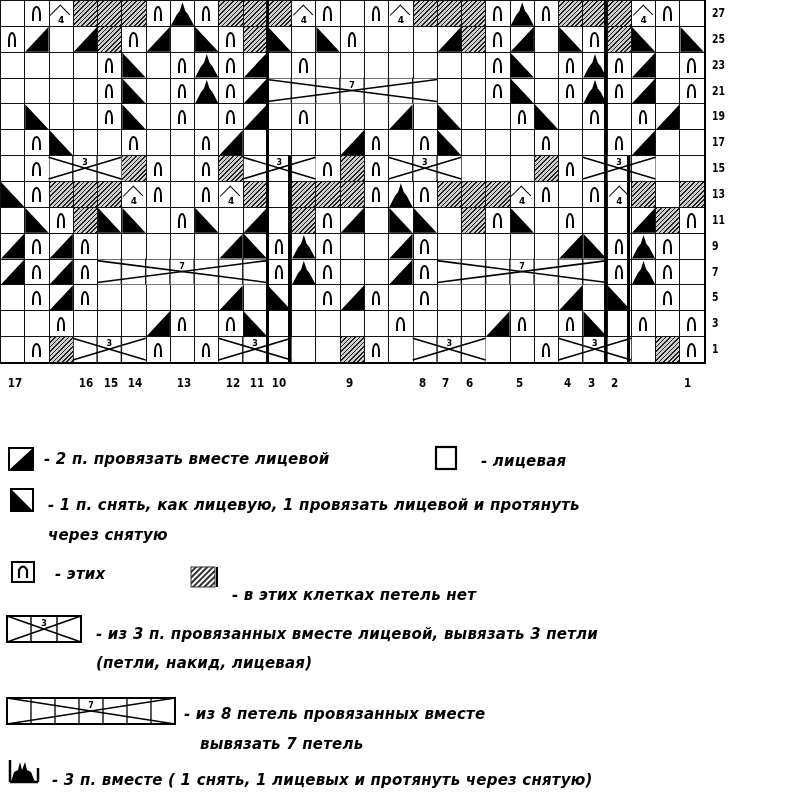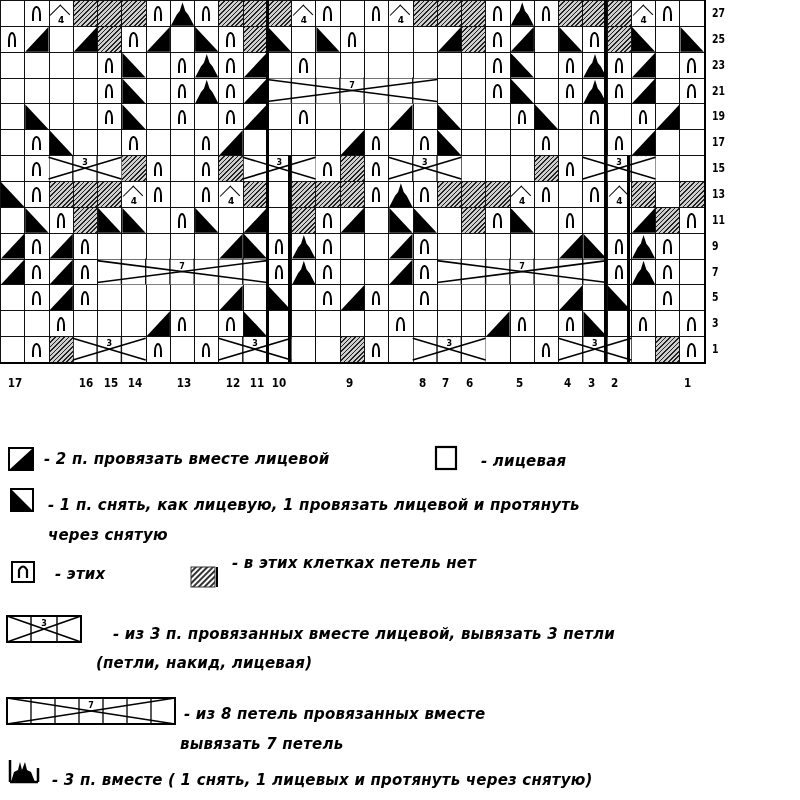--- a/index.html
+++ b/index.html
@@ -604,49 +604,49 @@
 
   <svg class="sym" style="left:190px;top:566px" width="30" height="22" viewBox="0 0 30 22">
     <defs>
         <pattern id="hatch" width="4" height="4" patternUnits="userSpaceOnUse" patternTransform="rotate(45)">
           <rect width="2" height="4" fill="#333"></rect>
         </pattern>
       </defs>
     <rect x="1" y="1" width="24" height="20" fill="url(#hatch)" stroke="#333" stroke-width="1"></rect>
     <line x1="27" y1="1" x2="27" y2="21" stroke="#000" stroke-width="2"></line>
   </svg>
-  <div class="legend-item" style="left:232px;top:554px">- в этих клетках петель нет</div>
+  <div class="legend-item" style="left:232px;top:586px">- в этих клетках петель нет</div>
 
   <svg class="sym" style="left:6px;top:615px" width="76" height="28" viewBox="0 0 76 28">
     <rect x="1" y="1" width="74" height="26" fill="#fff" stroke="#000" stroke-width="2"></rect>
     <line x1="25" y1="1" x2="25" y2="27" stroke="#000" stroke-width="1.4"></line>
     <line x1="51" y1="1" x2="51" y2="27" stroke="#000" stroke-width="1.4"></line>
     <line x1="1" y1="1" x2="75" y2="27" stroke="#000" stroke-width="1.6"></line>
     <line x1="1" y1="27" x2="75" y2="1" stroke="#000" stroke-width="1.6"></line>
     <text x="38" y="11" font-size="8" text-anchor="middle" font-weight="bold">3</text>
   </svg>
-  <div class="legend-item" style="left:113px;top:625px">- из 3 п. провязанных вместе лицевой, вывязать 3 петли</div>
+  <div class="legend-item" style="left:96px;top:625px">- из 3 п. провязанных вместе лицевой, вывязать 3 петли</div>
   <div class="legend-item" style="left:96px;top:654px">(петли, накид, лицевая)</div>
 
   <svg class="sym" style="left:6px;top:697px" width="170" height="28" viewBox="0 0 170 28">
     <rect x="1" y="1" width="168" height="26" fill="#fff" stroke="#000" stroke-width="2"></rect>
     <g stroke="#000" stroke-width="1.3">
       <line x1="25" y1="1" x2="25" y2="27"></line>
         <line x1="49" y1="1" x2="49" y2="27"></line>
         <line x1="73" y1="1" x2="73" y2="27"></line>
       <line x1="97" y1="1" x2="97" y2="27"></line>
         <line x1="121" y1="1" x2="121" y2="27"></line>
         <line x1="145" y1="1" x2="145" y2="27"></line>
     </g>
     <line x1="1" y1="1" x2="169" y2="27" stroke="#000" stroke-width="1.5"></line>
     <line x1="1" y1="27" x2="169" y2="1" stroke="#000" stroke-width="1.5"></line>
     <text x="85" y="11" font-size="8" text-anchor="middle" font-weight="bold">7</text>
   </svg>
   <div class="legend-item" style="left:184px;top:705px">- из 8 петель провязанных вместе</div>
-  <div class="legend-item" style="left:180px;top:735px">вывязать 7 петель</div>
+  <div class="legend-item" style="left:200px;top:735px">вывязать 7 петель</div>
 
   <svg class="sym" style="left:8px;top:758px" width="32" height="26" viewBox="0 0 32 26">
     <line x1="2" y1="2" x2="2" y2="24" stroke="#000" stroke-width="2.5"></line>
     <line x1="30" y1="10" x2="30" y2="24" stroke="#000" stroke-width="2.5"></line>
     <polygon points="3,24 6,14 10,12 12,4 14,12 17,4 19,12 23,14 27,24" fill="#000"></polygon>
     <line x1="2" y1="24" x2="30" y2="24" stroke="#000" stroke-width="2.5"></line>
   </svg>
   <div class="legend-item" style="left:52px;top:771px">- 3 п. вместе ( 1 снять, 1 лицевых и протянуть  через снятую)</div>
 </div>
 

